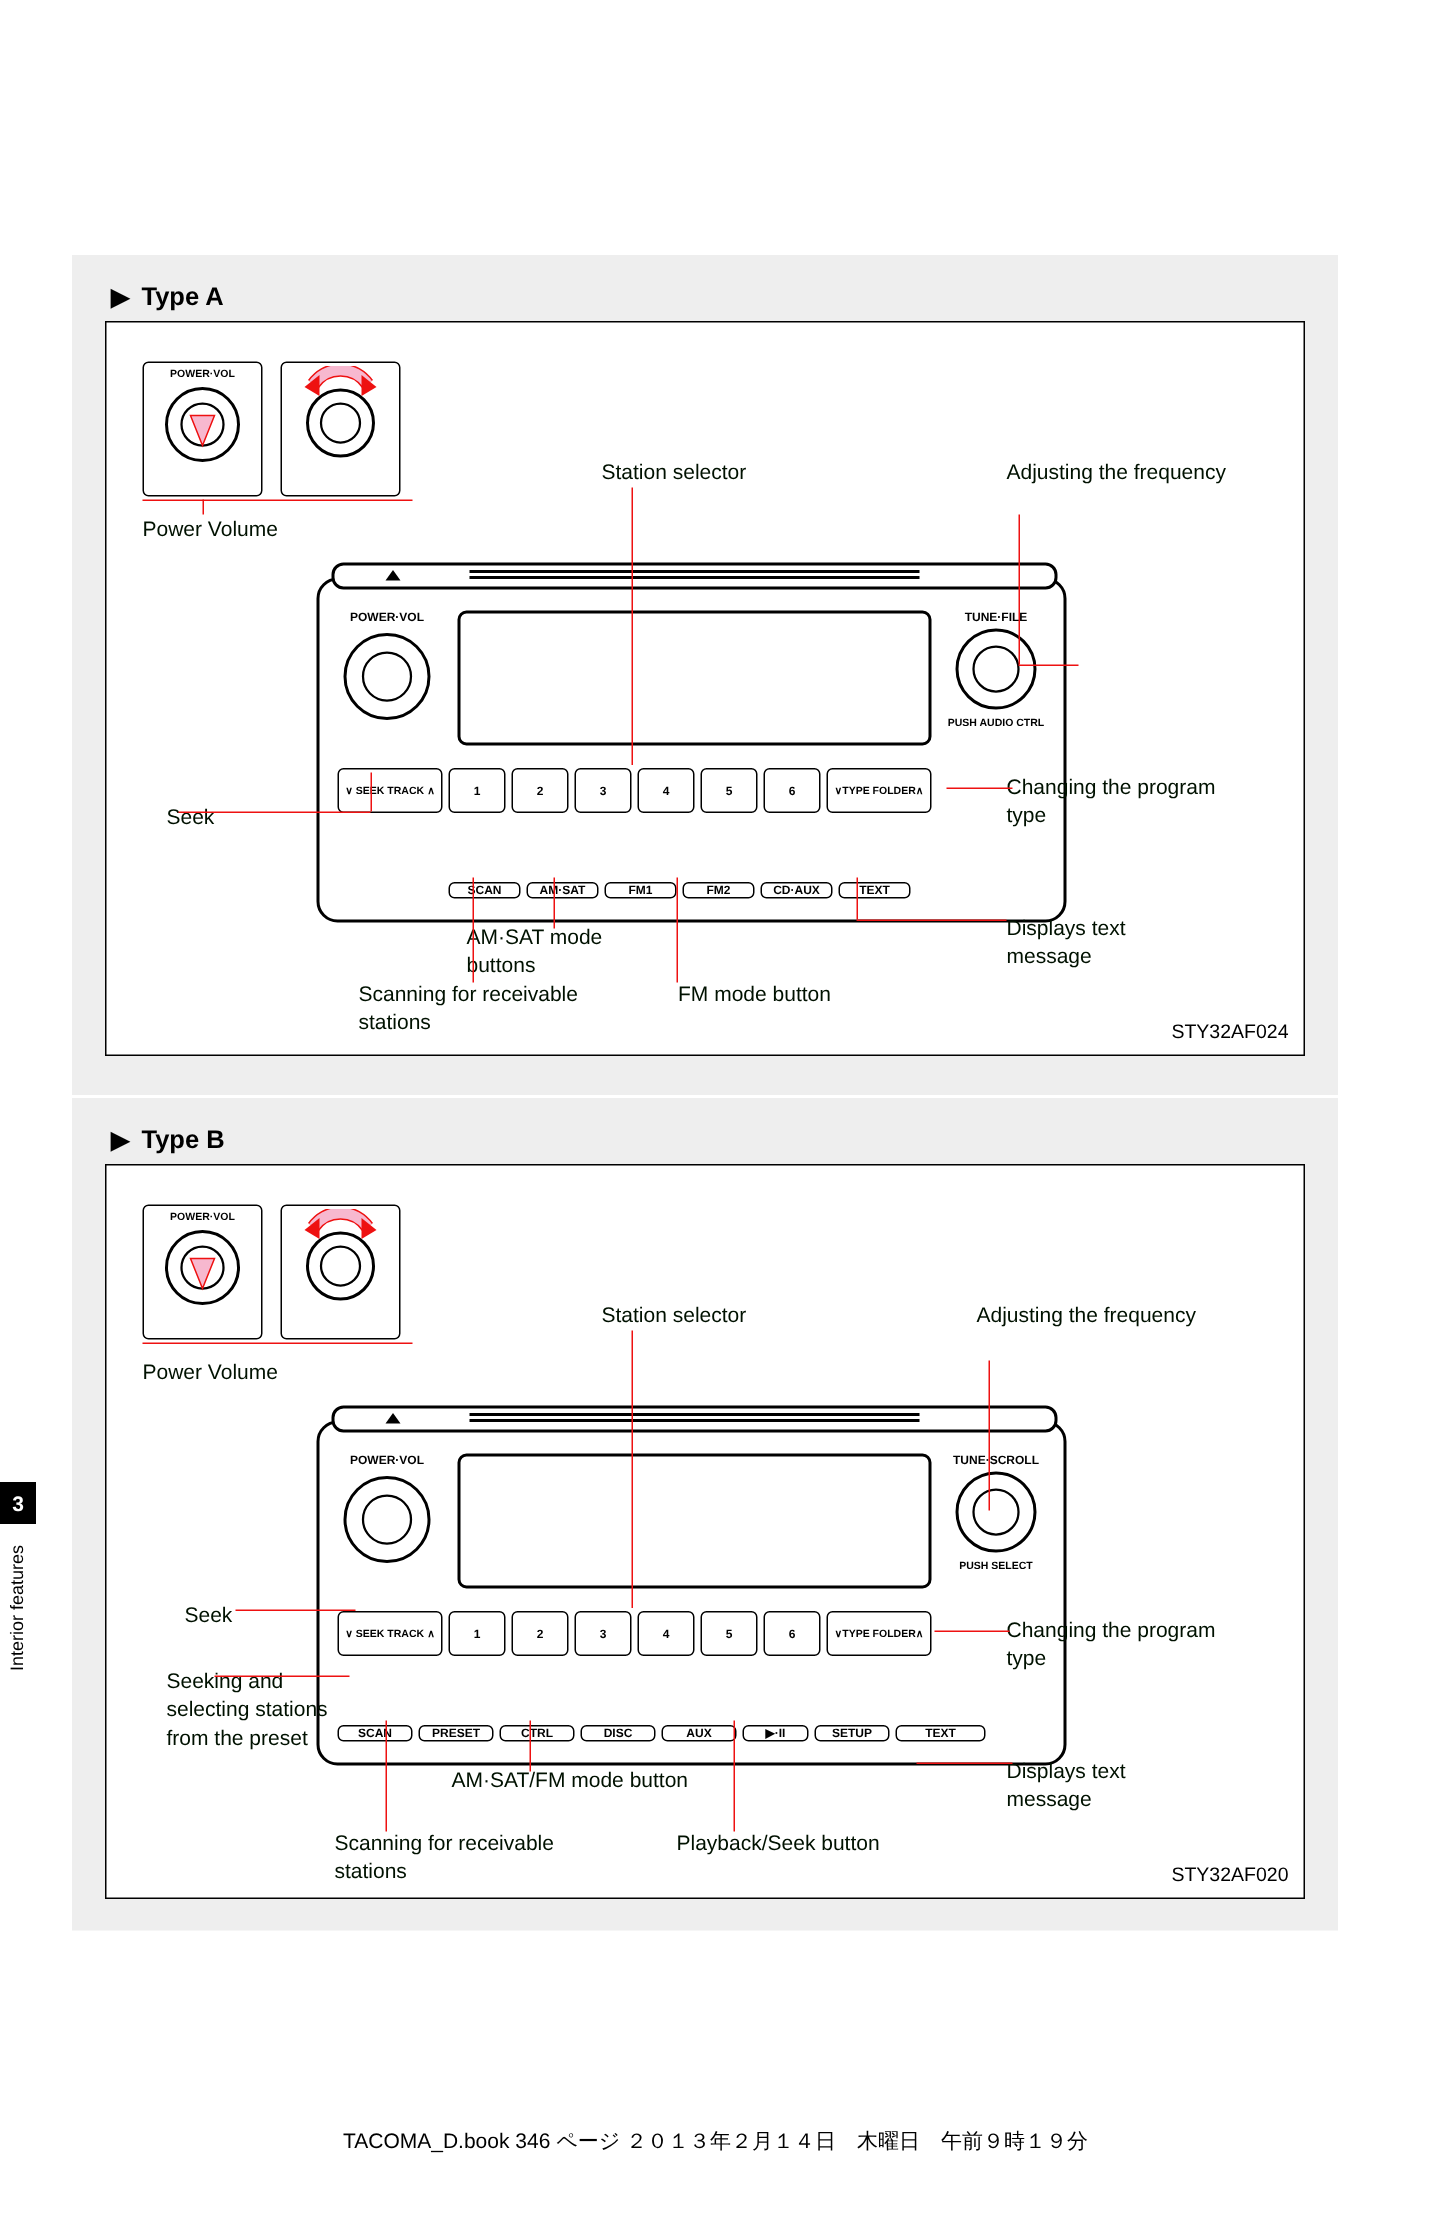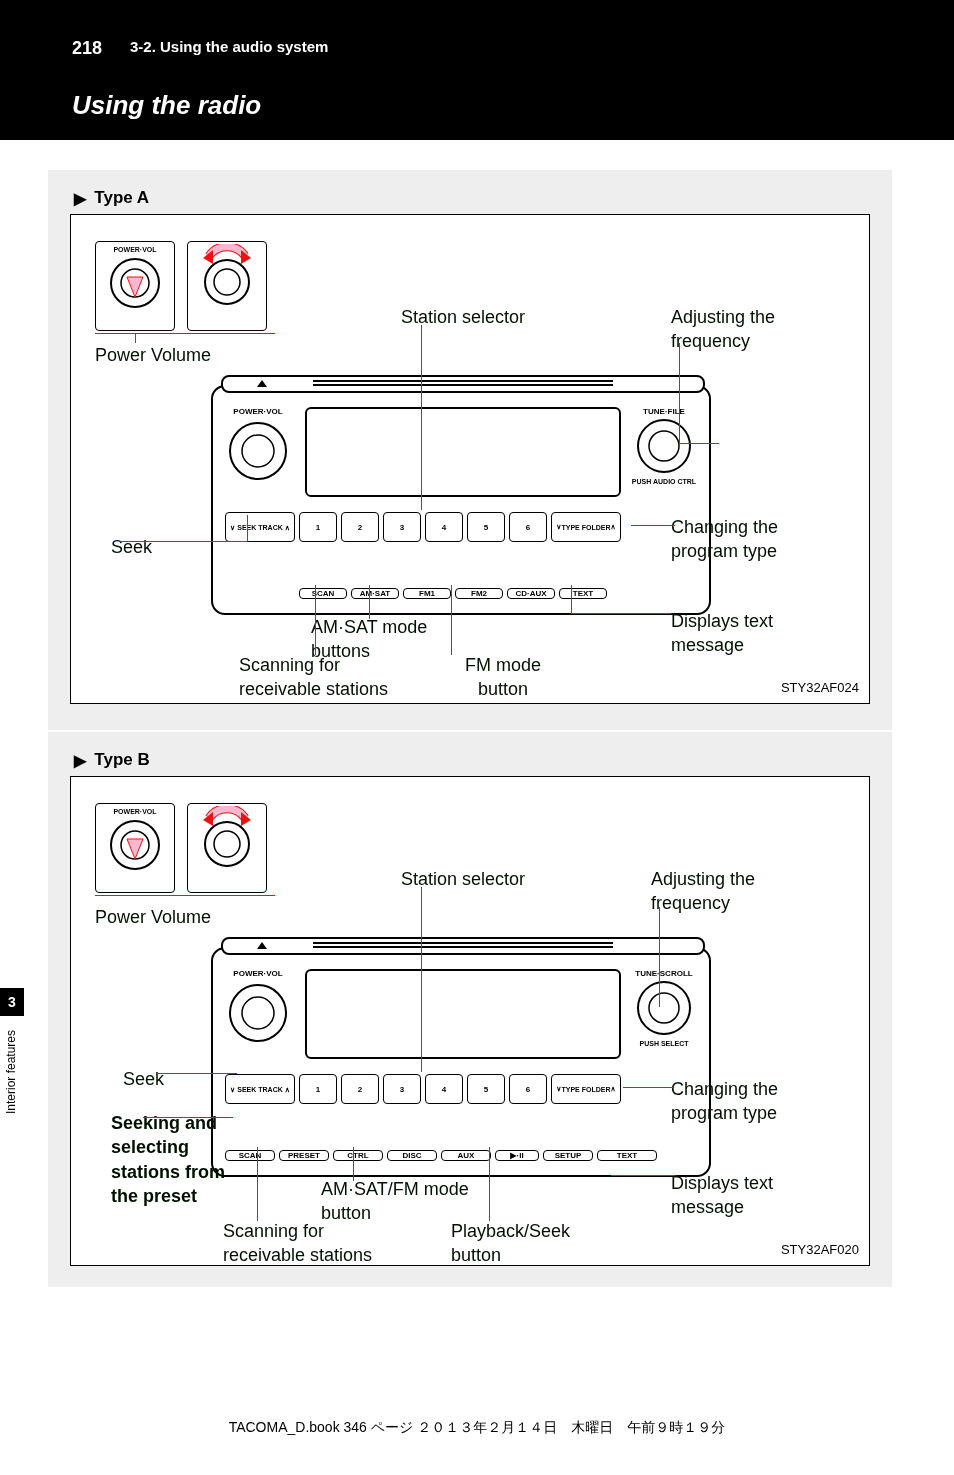--- a/index.html
+++ b/index.html
@@ -37,35 +37,30 @@
   .seek span.mid { display:inline-block; text-align:center; }
   .num { width: 38px; }
   .type-folder { width: 70px; font-size: 7px; }
   .row2-left-gap { width: 70px; border: none; visibility: hidden; }
   .scan { width: 48px; }
   .row2btn { width: 48px; }
   
   .leader { position: absolute; background: #e11; }
   .leader-h { height: 1px; }
   .leader-v { width: 1px; }
-  .callout { position: absolute; font-size: 18px; color: #010; line-height: 1.35; max-width: 200px; }
+  .callout { position: absolute; font-size: 14px; color: #010; line-height: 1.35; max-width: 200px; }
   .footer { position: absolute; bottom: 38px; width: 100%; text-align: center; font-size: 14px; color: #000; }
   .side-chapter { position: absolute; left: 0; top: 988px; width: 24px; height: 28px; background: #000; color: #fff; font-size: 14px; font-weight: bold; display:flex; align-items:center; justify-content:center; }
   .side-text { position: absolute; left: 4px; top: 1030px; width: 18px; writing-mode: vertical-rl; transform: rotate(180deg); font-size: 12px; }
 </style>
 </head>
 <body>
 
 <div class="page">
 
-  <div class="topband">
-    <div class="page-num">218</div>
-    <div class="breadcrumb">3-2. Using the audio system</div>
-    <div class="page-title">Using the radio</div>
-  </div>
 
   <div class="side-chapter">3</div>
   <div class="side-text">Interior features</div>
 
   <div class="greybox greybox1">
     <div class="section-row">
       <span class="section-arrow">▶</span>
       <span>Type A</span>
     </div>
     <div class="diagram">
@@ -249,23 +244,23 @@
           <div class="u-btn" style="width:44px">▶·II</div>
           <div class="u-btn" style="width:50px">SETUP</div>
           <div class="u-btn" style="width:60px">TEXT</div>
         </div>
       </div>
 
       <div class="callout" style="left:24px; top:128px;">Power Volume</div>
       <div class="callout" style="left:330px; top:90px;">Station selector</div>
       <div class="callout" style="left:580px; top:90px; width:160px;">Adjusting the frequency</div>
       <div class="callout" style="left:52px; top:290px;">Seek</div>
-      <div class="callout" style="left:40px; top:334px; width:120px;font-weight:bold;">Seeking and selecting stations from the preset</div>
+      <div class="callout" style="left:40px; top:334px; width:120px;">Seeking and selecting stations from the preset</div>
       <div class="callout" style="left:152px; top:442px; width:170px;">Scanning for receivable stations</div>
-      <div class="callout" style="left:230px; top:400px; width:160px;margin-left:20px;">AM·SAT/FM mode button</div>
+      <div class="callout" style="left:230px; top:400px; width:160px;">AM·SAT/FM mode button</div>
       <div class="callout" style="left:380px; top:442px; width:140px;">Playback/Seek button</div>
       <div class="callout" style="left:600px; top:394px; width:140px;">Displays text message</div>
       <div class="callout" style="left:600px; top:300px; width:160px;">Changing the program type</div>
 
       <div class="leader leader-h" style="left:24px; top:118px; width:180px;"></div>
       <div class="leader leader-v" style="left:350px; top:110px; height:185px;"></div>
       <div class="leader leader-v" style="left:588px; top:130px; height:100px;"></div>
       <div class="leader leader-h" style="left:86px; top:296px; width:80px;"></div>
       <div class="leader leader-h" style="left:72px; top:340px; width:90px;"></div>
       <div class="leader leader-v" style="left:186px; top:370px; height:74px;"></div>

